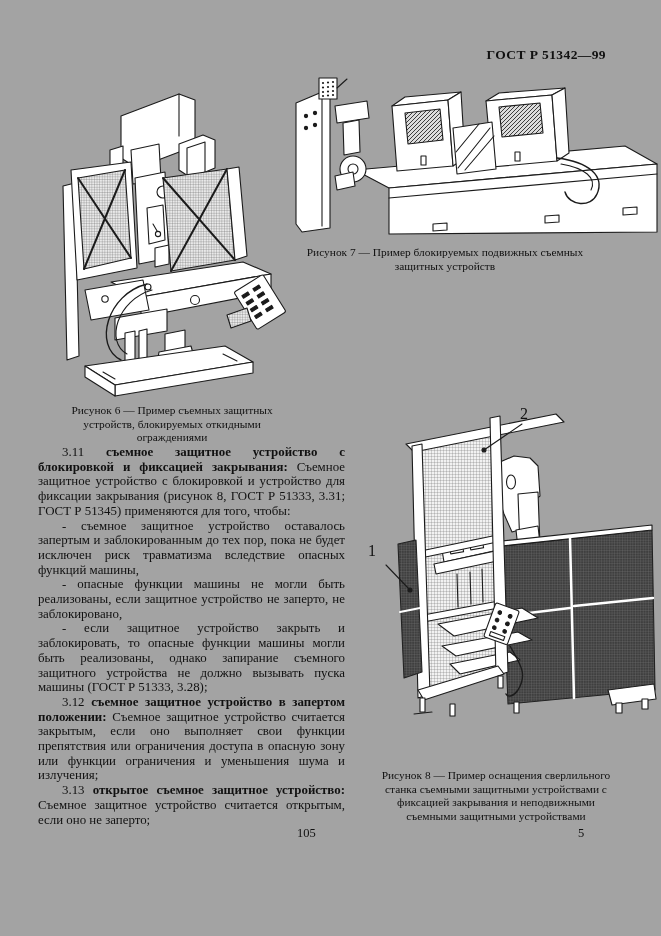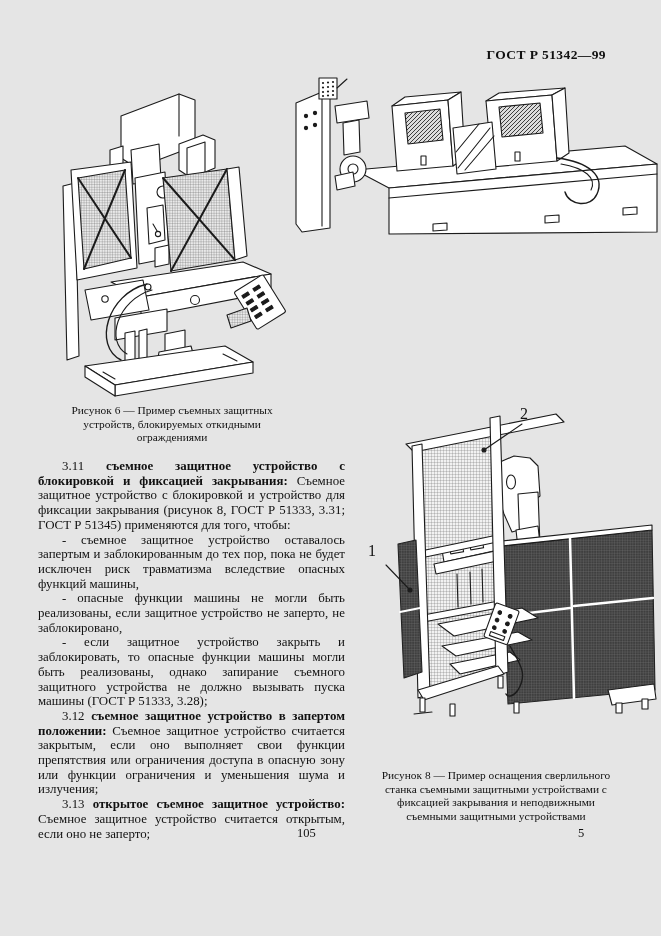--- a/index.html
+++ b/index.html
@@ -1,32 +1,32 @@
 <!DOCTYPE html>
 <html><head>
 <meta charset="utf-8">
 <style>
   html,body{margin:0;padding:0;background:#888;}
   .page{
     position:relative; width:661px; height:936px; margin:0 auto;
-    background:#e5e5e5; color:#111;
+    background:#a3a3a3; color:#111;
     font-family:"Liberation Serif","DejaVu Serif",serif;
     overflow:hidden;
   }
   .hdr{
     position:absolute; top:47px; left:0; width:606px;
     text-align:right; font-weight:bold; font-size:13.5px; letter-spacing:.4px;
   }
   .fig{position:absolute;}
   .fig svg{display:block;}
   .cap{
     position:absolute; text-align:center; font-size:11.4px; line-height:13.6px;
   }
   .body-col{
-    position:absolute; left:38px; top:459px; width:307px;
+    position:absolute; left:38px; top:445px; width:307px;
     font-size:12.9px; line-height:14.7px; text-align:justify;
   }
   .para{margin:0; text-indent:24px;}
   .term{font-weight:bold;}
   .legend{
     position:absolute; left:347px; top:724px; width:258px;
     text-align:center; font-size:11.3px; line-height:13.4px;
   }
   .legend i{font-style:italic;}
   .pgnum{position:absolute; top:826px; font-size:12.5px; text-align:left;}
@@ -191,20 +191,21 @@
 
         <path d="M264,82 C296,86 312,100 304,118 C298,132 276,130 272,116" fill="none" stroke-width="1.4"></path>
         <path d="M268,88 C292,92 304,102 298,114" fill="none"></path>
 
         <polygon points="140,148 154,147 154,154 140,155"></polygon>
         <polygon points="252,140 266,139 266,146 252,147"></polygon>
         <polygon points="330,132 344,131 344,138 330,139"></polygon>
       </g>
     </svg>
   </div>
+  <div class="cap" style="left:295px;top:246px;width:300px;">Рисунок 7 — Пример блокируемых подвижных съемных защитных устройств</div>
 
   <div class="body-col">
     <p class="para">
       <span>3.11</span>
       <span class="term">съемное защитное устройство с блокировкой и фиксацией закрывания:</span>
       <span>Съемное защитное устройство с блокировкой и устройство для фиксации закрывания (рисунок 8, ГОСТ Р 51333, 3.31; ГОСТ Р 51345) применяются для того, чтобы:</span>
     </p>
     <p class="para">- съемное защитное устройство оставалось запертым и заблокированным до тех пор, пока не будет исключен риск травматизма вследствие опасных функций машины,</p>
     <p class="para">- опасные функции машины не могли быть реализованы, если защитное устройство не заперто, не заблокировано,</p>
     <p class="para">- если защитное устройство закрыть и заблокировать, то опасные функции машины могли быть реализованы, однако запирание съемного защитного устройства не должно вызывать пуска машины (ГОСТ Р 51333, 3.28);</p>

